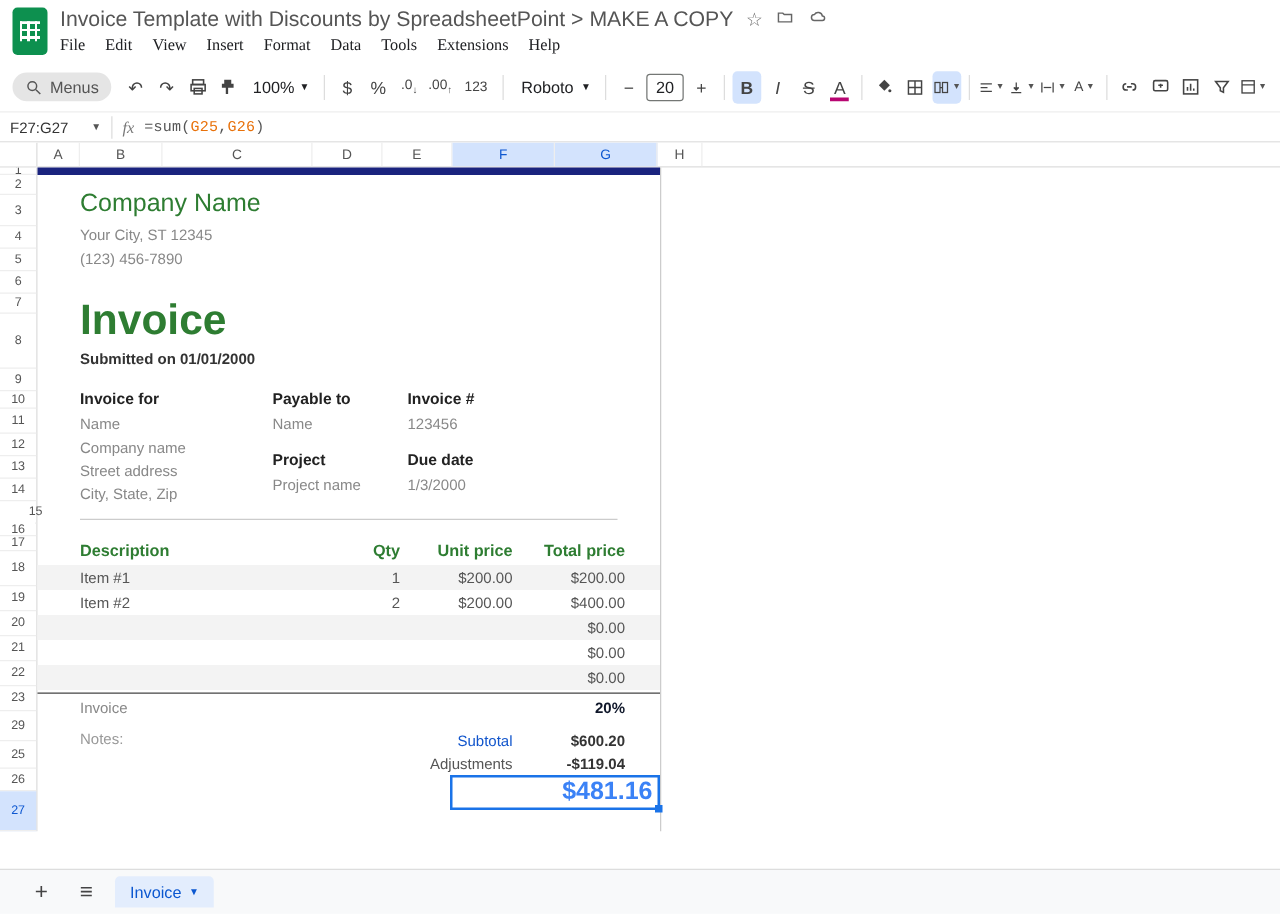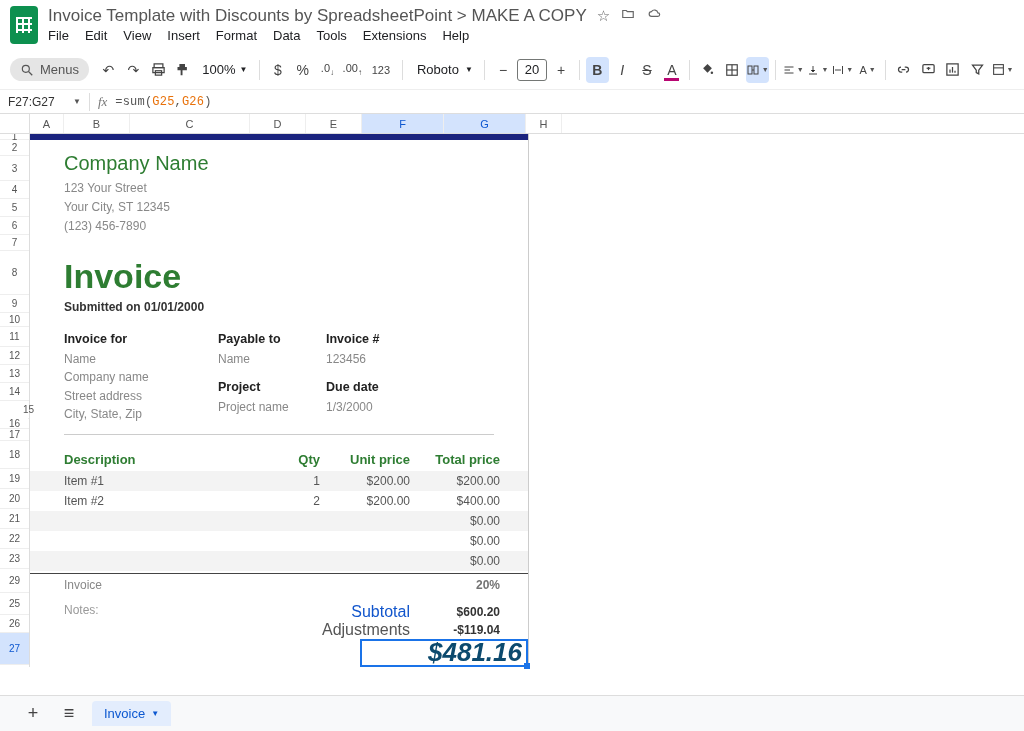--- a/index.html
+++ b/index.html
@@ -5,21 +5,21 @@
   * { box-sizing: border-box; margin: 0; padding: 0; }
   html, body { width: 1024px; height: 731px; font-family: Arial, sans-serif; overflow: hidden; background: #fff; color: #202124; }
   
   
   .header { display: flex; align-items: flex-start; padding: 6px 10px 0 10px; height: 50px; }
   .logo { width: 28px; height: 38px; background: #0d904f; border-radius: 4px; margin-right: 10px; position: relative; flex-shrink: 0; }
   .logo::after { content: ""; position: absolute; left: 6px; right: 6px; top: 11px; height: 16px; background: repeating-linear-gradient(to bottom, #fff 0 2px, transparent 2px 6px), repeating-linear-gradient(to right, #fff 0 2px, transparent 2px 6px); }
   .header-main { flex: 1; }
   .doc-title { font-size: 17px; color: #555; margin-bottom: 2px; display: flex; align-items: center; gap: 10px; }
   .doc-title .icons { color: #666; font-size: 15px; display: flex; gap: 10px; }
-  .menus { display: flex; gap: 16px; font-size: 13px; color: #202124; }
+  .menus { display: flex; gap: 16px; font-size: 13px; color: #202124; font-family: Liberation Serif, serif; }
   .menus span { cursor: pointer; }
 
   
   .toolbar { display: flex; align-items: center; gap: 2px; padding: 4px 10px; border-bottom: 1px solid #eee; height: 40px; }
   .tb-search { display: flex; align-items: center; gap: 6px; background: #e5e5e5; border: none; border-radius: 18px; padding: 4px 10px; font-size: 13px; color: #555; margin-right: 6px; }
   .tb-search .mag { font-size: 15px; }
   .tb-btn { width: 24px; height: 26px; display: flex; align-items: center; justify-content: center; font-size: 14px; color: #444; border-radius: 4px; cursor: pointer; position: relative; }
   .tb-btn.active { background: #d3e3fd; }
   .tb-btn.dd::after { content: "▼"; font-size: 7px; margin-left: 2px; color: #555; }
   .tb-btn.wide { width: auto; padding: 0 6px; }
@@ -86,32 +86,32 @@
   .tbl-row.hdr { font-weight: bold; color: #2e7d32; font-size: 13px; height: 22px;}
   .tbl-row .c1 { width: 242px; padding-left: 34px; text-align: left; }
   .tbl-row .c2 { width: 48px; text-align: right; }
   .tbl-row .c3 { width: 90px; text-align: right; }
   .tbl-row .c4 { width: 90px; text-align: right; padding-right: 0px; }
   .tbl-row.stripe { background: #f3f3f3; }
   .tbl-row .val { color: #555; font-size: 12px; }
   .tbl-row.hdr .c1 { color: #2e7d32; }
   .discount-row { border-top: 1.5px solid #444; margin: 2px 0px 0 0px; padding-top: 2px; }
   .discount-row .c1b { width: 380px; padding-left: 34px; color: #888; }
-  .discount-row .c2b { width: 90px; text-align: right; font-weight: bold; color: #737373; }
+  .discount-row .c2b { width: 90px; text-align: right; font-weight: bold; color: #0f172a; }
   .notes { display: flex; margin-top: 8px; }
   .notes .nl { width: 260px; padding-left: 34px; color: #999; }
   .notes .nr { flex: 1; }
   .sumrow { display: flex; height: 18px; align-items: center; }
-  .sumrow .sl { text-align: right; width: 120px; font-size: 16px; }
+  .sumrow .sl { text-align: right; width: 120px; font-size: 12px; }
   .sumrow .sv { text-align: right; width: 90px; font-size: 12px; font-weight: bold; color: #333; }
   .subtl { color: #1155cc; }
   .adj { color: #555; }
   .totalbox { border: 2px solid #1a73e8; height: 28px; margin-left: 70px; display:flex; align-items:center; justify-content:flex-end; padding-right: 4px; position: relative; }
   .totalbox::after { content: ""; position: absolute; right: -4px; bottom: -4px; width: 6px; height: 6px; background: #1a73e8; }
-  .total { font-size: 26px; font-weight: bold; color: #0c4a6e; font-style: italic; }
+  .total { font-size: 20px; font-weight: bold; color: #3b82f6; }
 
   
   .tabs { position: absolute; bottom: 0; left: 0; right: 0; height: 36px; border-top: 1px solid #ddd; background: #f8f9fa; display: flex; align-items: center; padding-left: 20px; gap: 10px; }
   .tabs .plus, .tabs .menu { width: 26px; height: 26px; display:flex; align-items:center; justify-content:center; color: #444; border-radius: 4px; cursor:pointer; font-size: 18px; }
   .tab { background: #e3edfd; color: #0b57d0; font-size: 13px; font-weight: 500; padding: 5px 12px; border-radius: 4px 4px 0 0; display:flex; align-items:center; gap: 6px; }
   .tab .dd { font-size: 8px; }
 
   svg { display: block; }
 </style>
 </head>
@@ -341,21 +341,20 @@
         <div class="rh" style="height: 24px;">29</div>
         <div class="rh" style="height: 22px;">25</div>
         <div class="rh" style="height: 18px;">26</div>
         <div class="rh sel" style="height: 32px;">27</div>
       </div>
     <div class="content">
       <div class="sheet">
         <div class="bluebar"></div>
         <div class="pad">
           <div class="company">Company Name</div>
-          <div class="addr">123 Your Street</div>
           <div class="addr">Your City, ST 12345</div>
           <div class="addr">(123) 456-7890</div>
           <div class="invoice-h1">Invoice</div>
           <div class="submitted">Submitted on 01/01/2000</div>
           <div class="info-grid">
             <div class="info-col infoA">
               <div class="info-title">Invoice for</div>
               <div class="info-line">Name</div>
               <div class="info-line">Company name</div>
               <div class="info-line">Street address</div>

